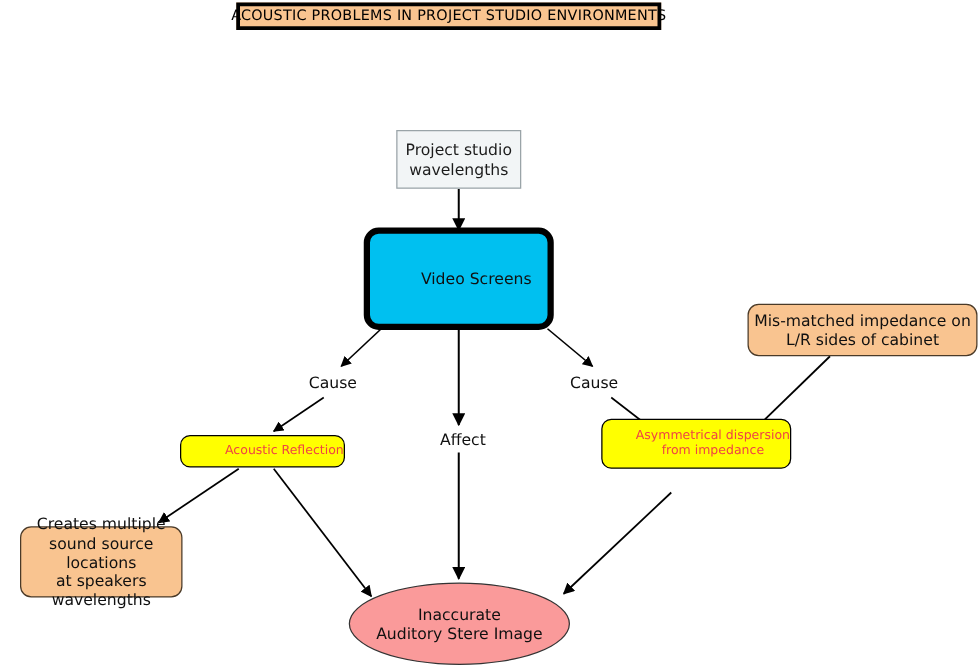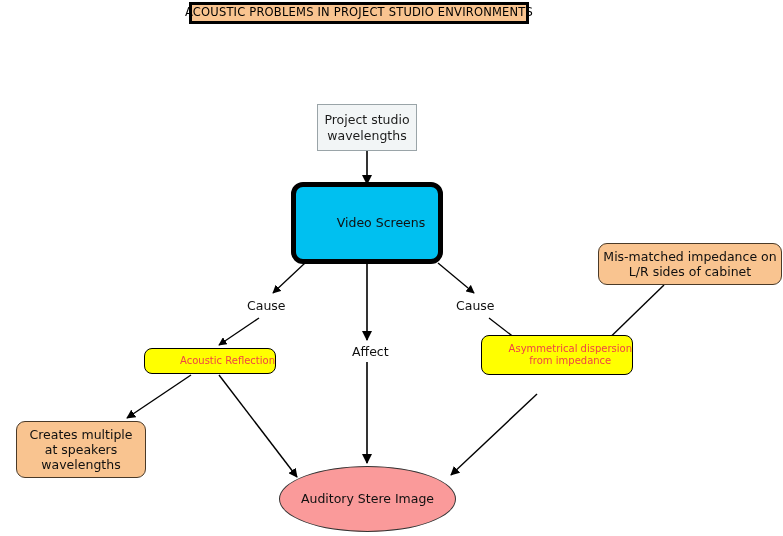--- a/index.html
+++ b/index.html
@@ -161,26 +161,28 @@
 <div class="node node-yellow" style="left:481px; top:335px; width:152px; height:40px;">
   <div>
     <span>Asymmetrical dispersion</span>
     <span>from impedance</span>
   </div>
 </div>
 
 <div class="node node-peach" style="left:16px; top:421px; width:130px; height:57px;">
   <div>
     <span>Creates multiple</span>
+    <span>sound source locations</span>
     <span>at speakers wavelengths</span>
   </div>
 </div>
 
 <div class="node node-ellipse" style="left:279px; top:466px; width:177px; height:66px;">
   <div>
+    <span>Inaccurate</span>
     <span>Auditory Stere Image</span>
   </div>
 </div>
 
 <span class="edge-label" style="left:247px; top:298px;">Cause</span>
 
 <span class="edge-label" style="left:352px; top:344px;text-align:right;">Affect</span>
 
 <span class="edge-label" style="left:456px; top:298px;">Cause</span>
 

